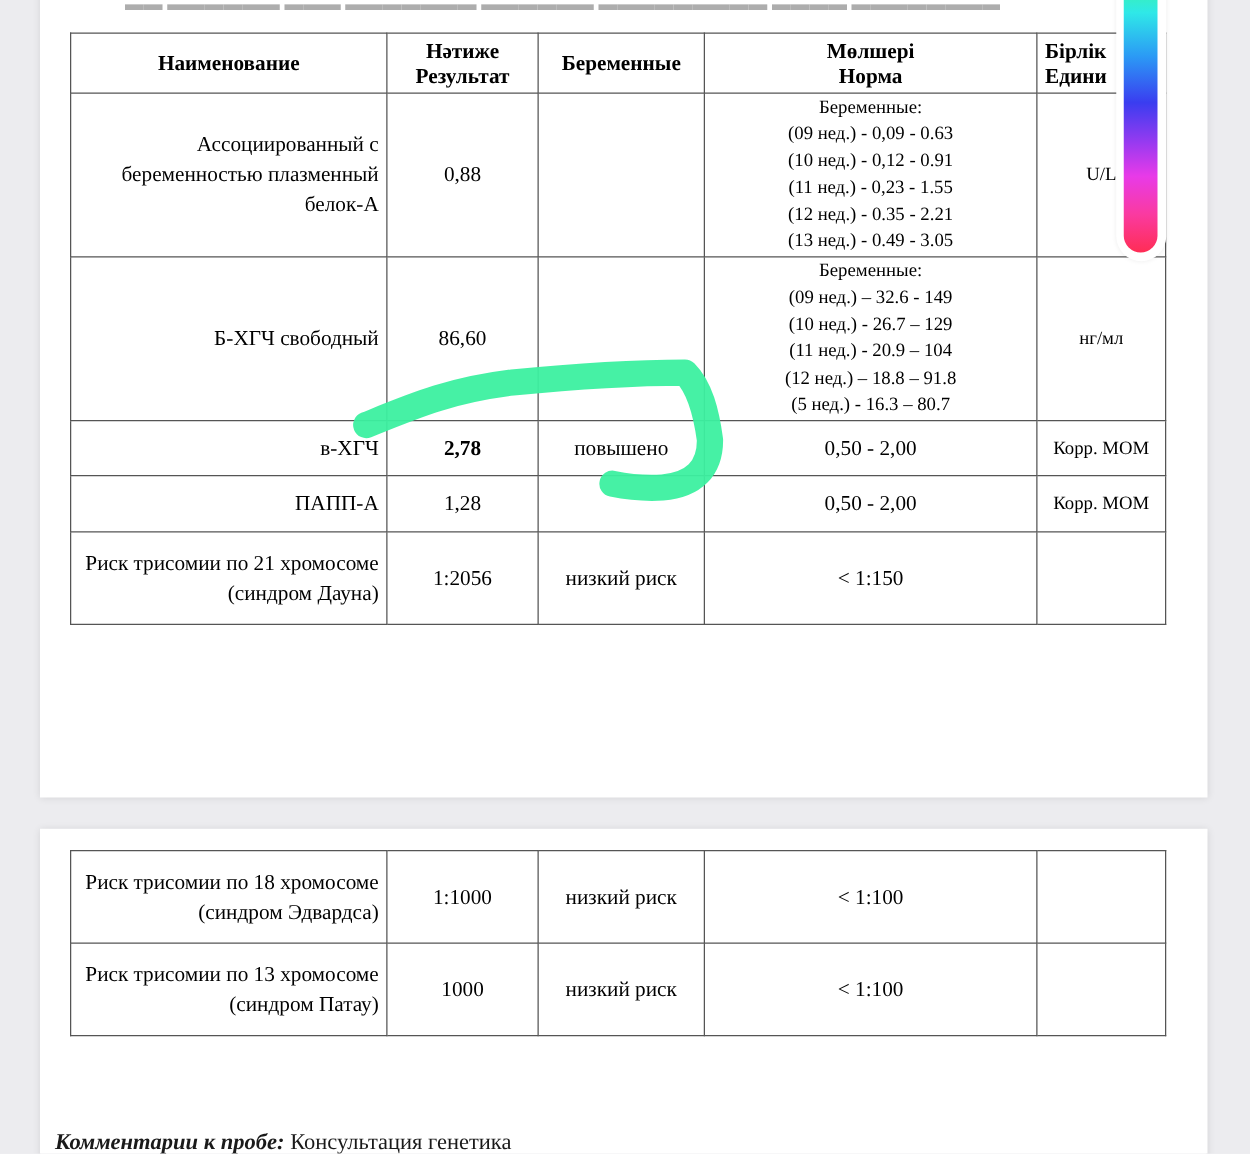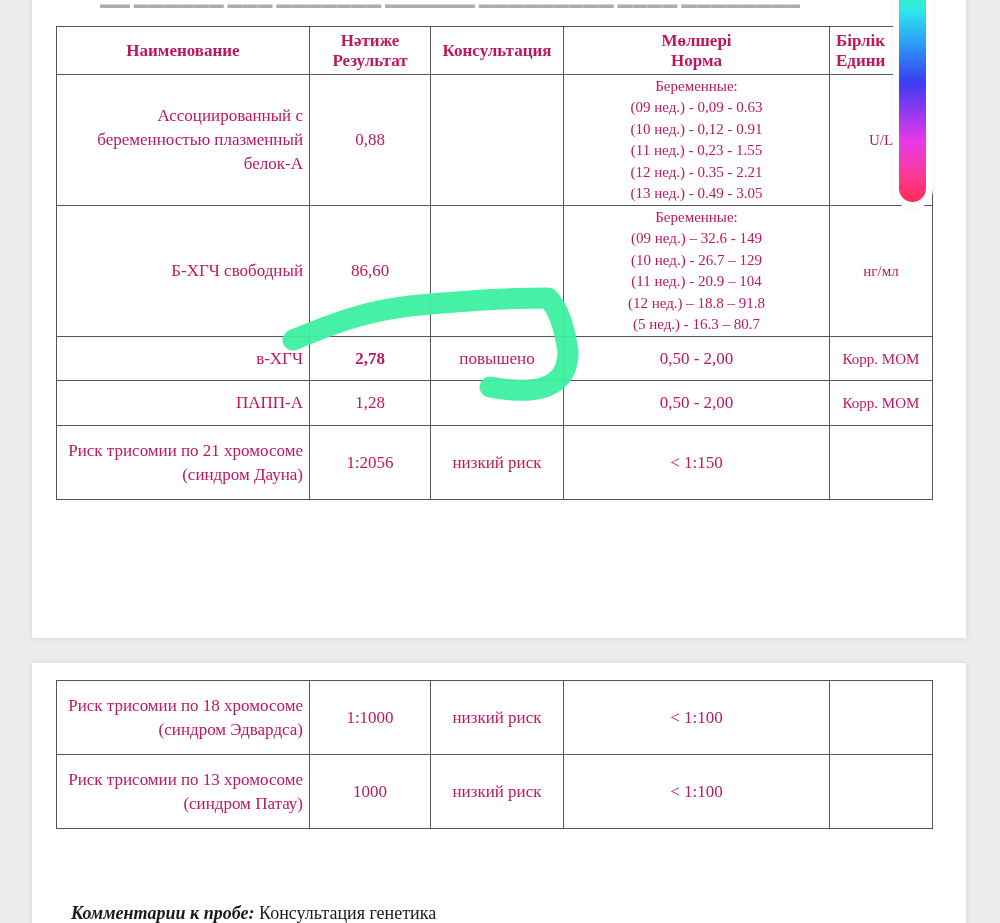--- a/index.html
+++ b/index.html
@@ -42,21 +42,21 @@
       filter: blur(0.6px);
       opacity: 0.6;
       white-space: nowrap;
     }
 
     table.results {
       position: absolute;
       border-collapse: collapse;
       table-layout: fixed;
       font-size: 17px;
-      color: #be185d;
+      color: #000000;
     }
     table.results td, table.results th {
       border: 1.5px solid #555;
       padding: 0 6px;
       vertical-align: middle;
     }
     .t1 { left: 24px; top: 46px; width: 876px; }
     .t2 { left: 24px; top: 17px; width: 876px; }
 
     th {
@@ -72,21 +72,21 @@
     td.unit { text-align: center; font-size: 15px; line-height: 20px; padding: 0 2px; }
     .bold { font-weight: bold; }
 
     .clipped-head {
       white-space: nowrap;
       overflow: hidden;
     }
 
     .comment-line {
       position: absolute;
-      left: 39px;
+      left: 12px;
       top: 240px;
       font-size: 18px;
       white-space: nowrap;
     }
     .comment-line .label { font-weight: bold; font-style: italic; }
 
     .highlight-stroke {
       position: absolute;
       left: 0;
       top: 0;
@@ -133,21 +133,21 @@
         <col style="width:266px">
         <col style="width:103px">
       </colgroup>
       <tbody>
           <tr>
         <th>Наименование</th>
         <th>
           <div>Нәтиже</div>
           <div>Результат</div>
         </th>
-        <th>Консультация</th>
+        <th>Беременные</th>
         <th>
           <div>Мөлшері</div>
           <div>Норма</div>
         </th>
         <th style="text-align:left;margin-top:36px;">
           <div class="clipped-head">Бірлік</div>
           <div class="clipped-head">Едини</div>
         </th>
       </tr>
 

